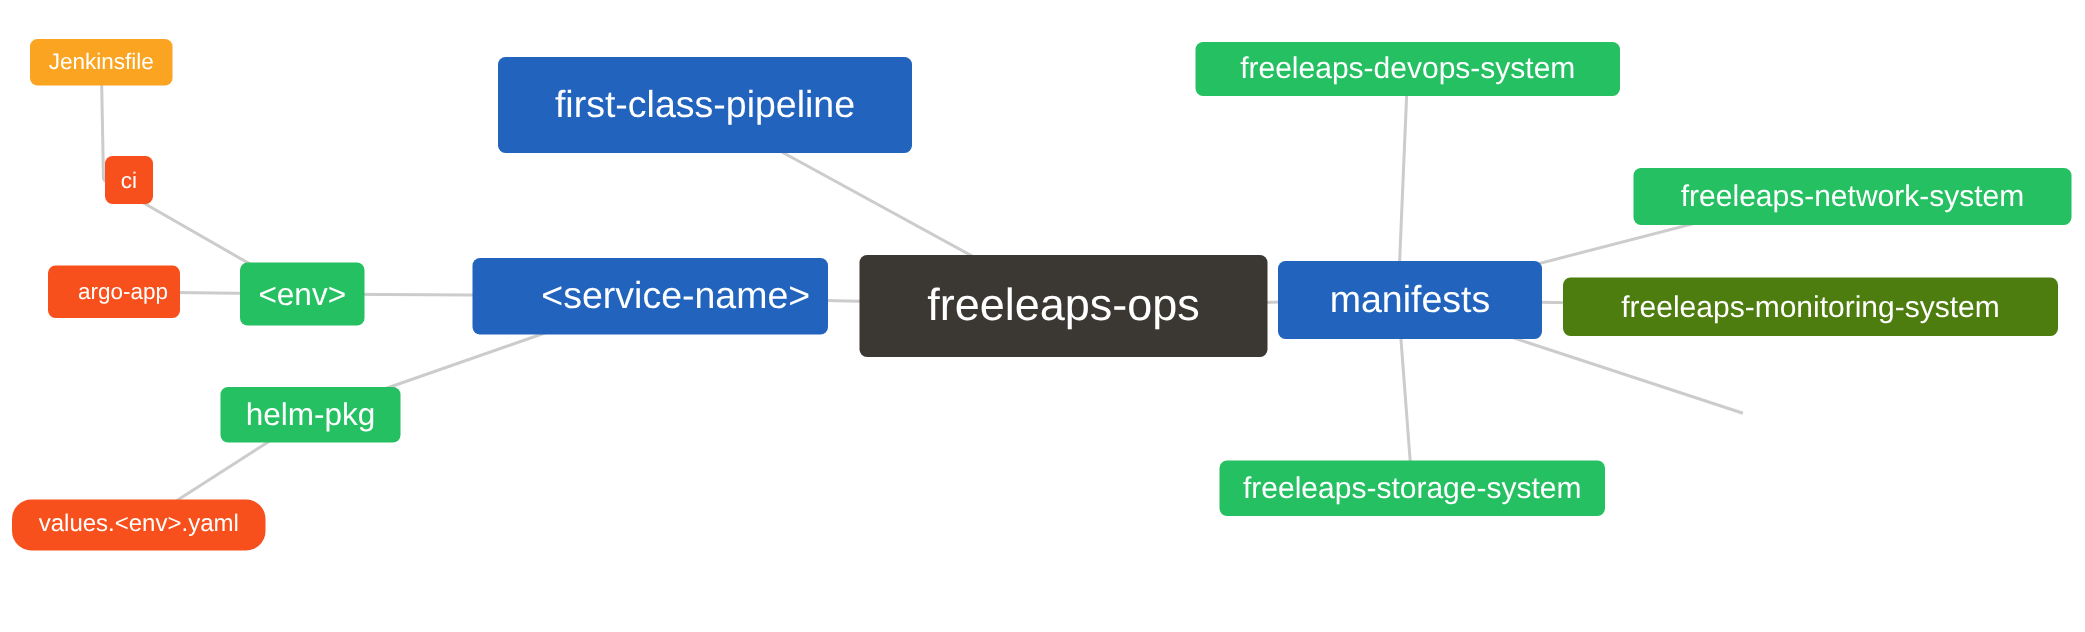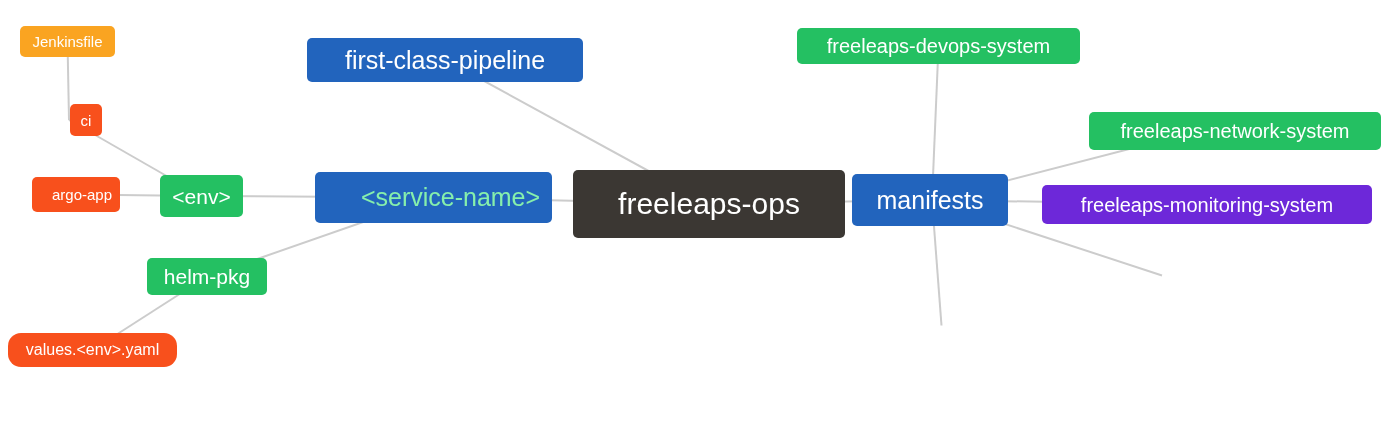--- a/index.html
+++ b/index.html
@@ -58,26 +58,27 @@
       <line x1="433.5" y1="197.5" x2="709" y2="204" stroke="#cccccc" stroke-width="2"></line>
       <line x1="709" y1="204" x2="932" y2="200" stroke="#cccccc" stroke-width="2"></line>
       <line x1="932" y1="200" x2="938.5" y2="46" stroke="#cccccc" stroke-width="2"></line>
       <line x1="932" y1="200" x2="1199" y2="131" stroke="#cccccc" stroke-width="2"></line>
       <line x1="932" y1="200" x2="1207" y2="204.5" stroke="#cccccc" stroke-width="2"></line>
       <line x1="932" y1="200" x2="1162" y2="275.5" stroke="#cccccc" stroke-width="2"></line>
       <line x1="932" y1="200" x2="941.5" y2="325.5" stroke="#cccccc" stroke-width="2"></line>
     </svg>
   <div id="node-layer">
       <div class="node" style="left: 573px; top: 170px; width: 272px; height: 68px; font-size: 30px; background: rgb(59, 55, 51); color: rgb(255, 255, 255);">freeleaps-ops</div>
-      <div class="node" style="left: 307px; top: 38px; width: 276px; height: 44px; font-size: 25px; background: rgb(34, 100, 189); color: rgb(255, 255, 255);">first-class-pipeline</div>
-      <div class="node" style="left: 315px; top: 172px; width: 237px; height: 51px; font-size: 25px; background: rgb(34, 100, 189); color: #86efac; padding-left: 34px;">&lt;service-name&gt;</div>
-      <div class="node" style="left: 852px; top: 174px; width: 156px; height: 52px; font-size: 25px; background: rgb(34, 100, 189); color: rgb(255, 255, 255);">manifests</div>
+      <div class="node" style="left: 332px; top: 38px; width: 276px; height: 64px; font-size: 25px; background: rgb(34, 100, 189); color: rgb(255, 255, 255);">first-class-pipeline</div>
+      <div class="node" style="left: 315px; top: 172px; width: 237px; height: 51px; font-size: 25px; background: rgb(34, 100, 189); color: #ffffff; padding-left: 34px;">&lt;service-name&gt;</div>
+      <div class="node" style="left: 852px; top: 174px; width: 176px; height: 52px; font-size: 25px; background: rgb(34, 100, 189); color: rgb(255, 255, 255);">manifests</div>
       <div class="node" style="left: 160px; top: 175px; width: 83px; height: 42px; font-size: 21px; background: rgb(36, 192, 98); color: rgb(255, 255, 255);">&lt;env&gt;</div>
       <div class="node" style="left: 147px; top: 258px; width: 120px; height: 37px; font-size: 21px; background: rgb(36, 192, 98); color: rgb(255, 255, 255);">helm-pkg</div>
       <div class="node" style="left: 797px; top: 28px; width: 283px; height: 36px; font-size: 20px; background: rgb(36, 192, 98); color: rgb(255, 255, 255);">freeleaps-devops-system</div>
       <div class="node" style="left: 1053px; top: 112px; width: 292px; height: 38px; font-size: 20px; background: rgb(36, 192, 98); color: rgb(255, 255, 255); margin-left: 36px;">freeleaps-network-system</div>
-      <div class="node" style="left: 1042px; top: 185px; width: 330px; height: 39px; font-size: 20px; background: #6d28d9; color: rgb(255, 255, 255);">freeleaps-monitoring-system</div>
+      <div class="node" style="left: 1042px; top: 185px; width: 330px; height: 39px; font-size: 20px; background: #4d7c0f; color: rgb(255, 255, 255);">freeleaps-monitoring-system</div>
+      <div class="node" style="left: 813px; top: 307px; width: 257px; height: 37px; font-size: 20px; background: rgb(36, 192, 98); color: rgb(255, 255, 255);">freeleaps-storage-system</div>
       <div class="node" style="left: 20px; top: 26px; width: 95px; height: 31px; font-size: 15px; background: rgb(250, 164, 33); color: rgb(255, 255, 255);">Jenkinsfile</div>
       <div class="node" style="left: 53px; top: 104px; width: 32px; height: 32px; font-size: 15px; background: rgb(248, 80, 28); color: rgb(255, 255, 255); margin-left: 17px;">ci</div>
       <div class="node" style="left: 32px; top: 177px; width: 88px; height: 35px; font-size: 15px; background: rgb(248, 80, 28); color: rgb(255, 255, 255); padding-left: 12px;">argo-app</div>
       <div class="node" style="left: 8px; top: 333px; width: 169px; height: 34px; font-size: 16px; background: rgb(248, 80, 28); color: rgb(255, 255, 255); border-radius: 13px;">values.&lt;env&gt;.yaml</div>
     </div>
 </div>
 
 </body></html>

